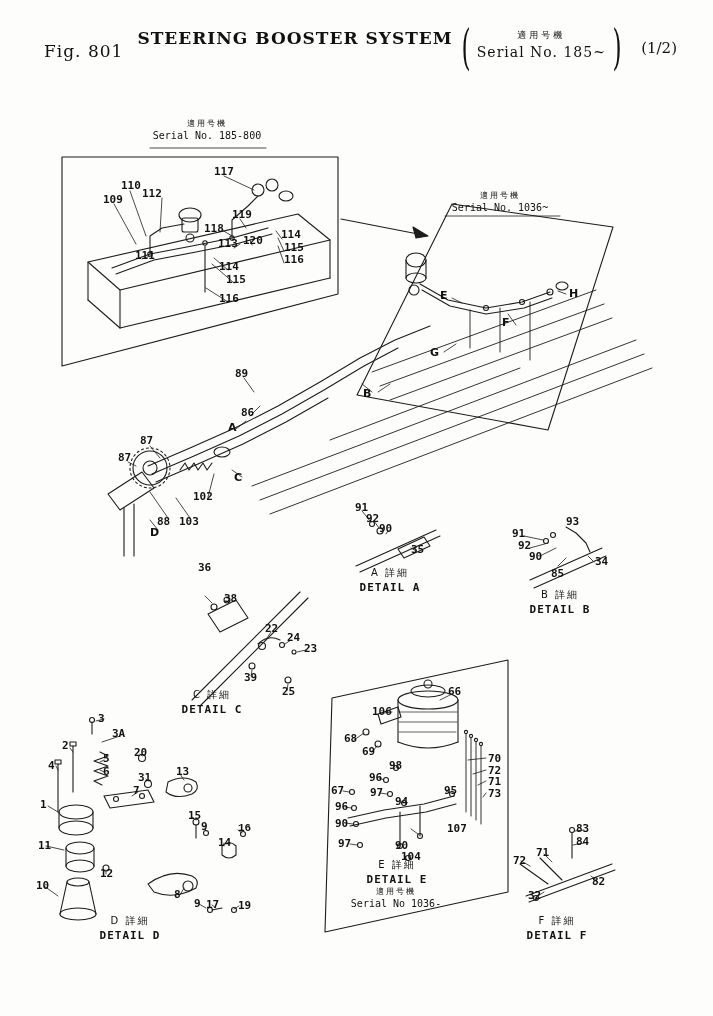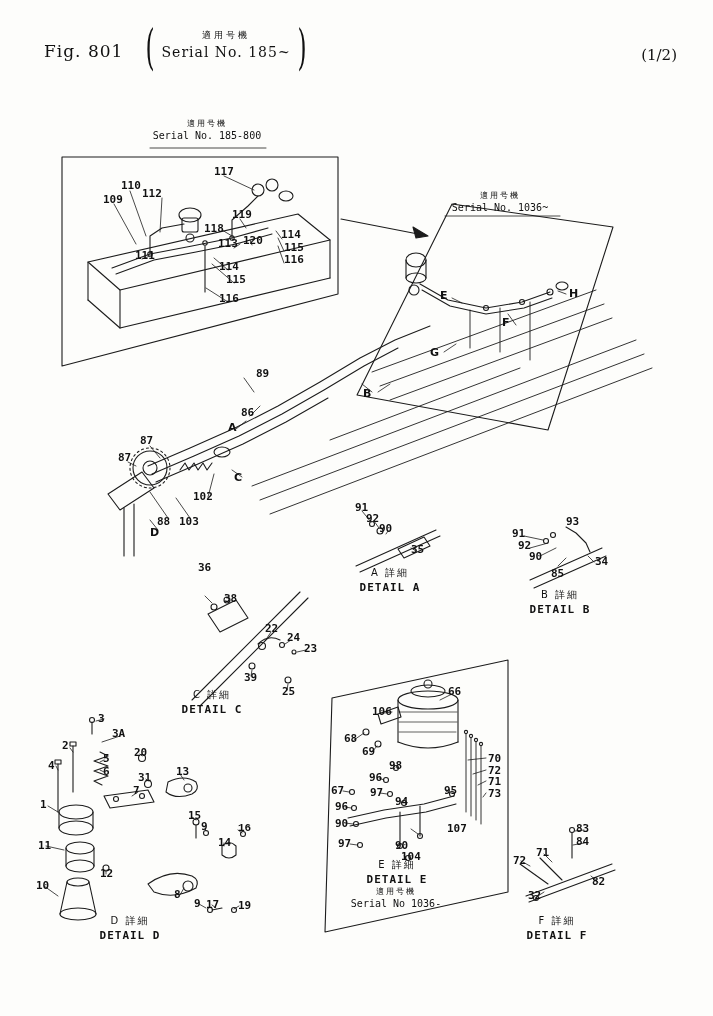--- a/index.html
+++ b/index.html
@@ -12,21 +12,21 @@
   .fig-label{font-family:"DejaVu Serif",serif;font-size:17px;margin-top:15px;letter-spacing:1px;}
   .title-block{margin-left:14px;}
   .title-jp{font-size:10px;letter-spacing:2px;}
   .title-en{font-family:"DejaVu Serif",serif;font-size:17px;letter-spacing:1px;margin-top:2px;font-weight:bold;}
   .paren{font-family:"DejaVu Serif",serif;font-size:26px;line-height:1;margin-top:8px;
          transform:scale(0.9,1.9);transform-origin:center;}
   .paren.open{margin-left:8px;}
   .serial-block{text-align:center;margin:3px 6px 0 6px;}
   .serial-jp{font-size:9px;letter-spacing:3px;}
   .serial-en{font-family:"DejaVu Serif",serif;font-size:14px;margin-top:2px;letter-spacing:1px;}
-  .page-label{margin-left:auto;font-family:"DejaVu Serif",serif;font-size:15px;margin-top:20px;}
+  .page-label{margin-left:auto;font-family:"DejaVu Serif",serif;font-size:15px;margin-top:13px;}
 
   
   .callout{position:absolute;font:bold 11px "DejaVu Sans Mono",monospace;white-space:nowrap;}
   .refletter{position:absolute;font:bold 11px "DejaVu Sans",sans-serif;white-space:nowrap;}
   .dtitle,.note{position:absolute;transform:translateX(-50%);text-align:center;white-space:nowrap;}
   .dtitle .l0{font-size:10px;letter-spacing:2px;}
   .dtitle .l1{font:bold 11px "DejaVu Sans Mono",monospace;letter-spacing:1px;margin-top:1px;}
   .note .l0{font-size:8px;letter-spacing:2px;}
   .note .l1{font:10px "DejaVu Sans Mono",monospace;margin-top:1px;}
 </style>
@@ -215,20 +215,21 @@
         <circle cx="536" cy="898" r="2.5"></circle>
         <path d="M584,830 L575,831 M584,843 L573,845 M544,854 L552,862 M521,861 L530,866 M598,882 L591,876 M538,896 L544,892" stroke-width="0.8"></path>
       </g>
 
     </g>
   </svg>
 
   <header class="hdr">
     <div class="fig-label">Fig. 801</div>
     <div class="title-block">
+      <div class="title-en">STEERING BOOSTER SYSTEM</div>
     </div>
     <div class="paren open">(</div>
     <div class="serial-block">
       <div class="serial-jp">適用号機</div>
       <div class="serial-en">Serial No. 185~</div>
     </div>
     <div class="paren">)</div>
     <div class="page-label">(1/2)</div>
   </header>
 
@@ -241,21 +242,21 @@
       <div class="callout" style="left: 204px; top: 222px;">118</div>
       <div class="callout" style="left: 218px; top: 237px;">113</div>
       <div class="callout" style="left: 243px; top: 234px;">120</div>
       <div class="callout" style="left: 281px; top: 228px;">114</div>
       <div class="callout" style="left: 284px; top: 241px;">115</div>
       <div class="callout" style="left: 284px; top: 253px;">116</div>
       <div class="callout" style="left: 135px; top: 249px;">111</div>
       <div class="callout" style="left: 219px; top: 260px;">114</div>
       <div class="callout" style="left: 226px; top: 273px;">115</div>
       <div class="callout" style="left: 219px; top: 292px;">116</div>
-      <div class="callout" style="left: 235px; top: 367px; margin-left: 21px;">89</div>
+      <div class="callout" style="left: 235px; top: 367px;">89</div>
       <div class="callout" style="left: 241px; top: 406px;">86</div>
       <div class="callout" style="left: 140px; top: 434px;">87</div>
       <div class="callout" style="left: 118px; top: 451px;">87</div>
       <div class="callout" style="left: 193px; top: 490px;">102</div>
       <div class="callout" style="left: 157px; top: 515px;">88</div>
       <div class="callout" style="left: 179px; top: 515px;">103</div>
       <div class="callout" style="left: 355px; top: 501px;">91</div>
       <div class="callout" style="left: 366px; top: 512px;">92</div>
       <div class="callout" style="left: 379px; top: 522px;">90</div>
       <div class="callout" style="left: 411px; top: 543px;">35</div>

